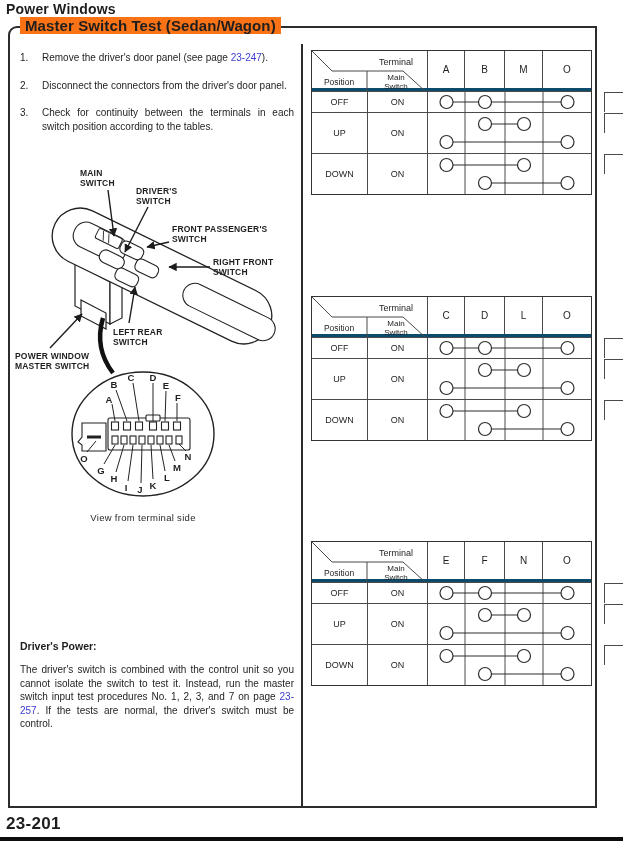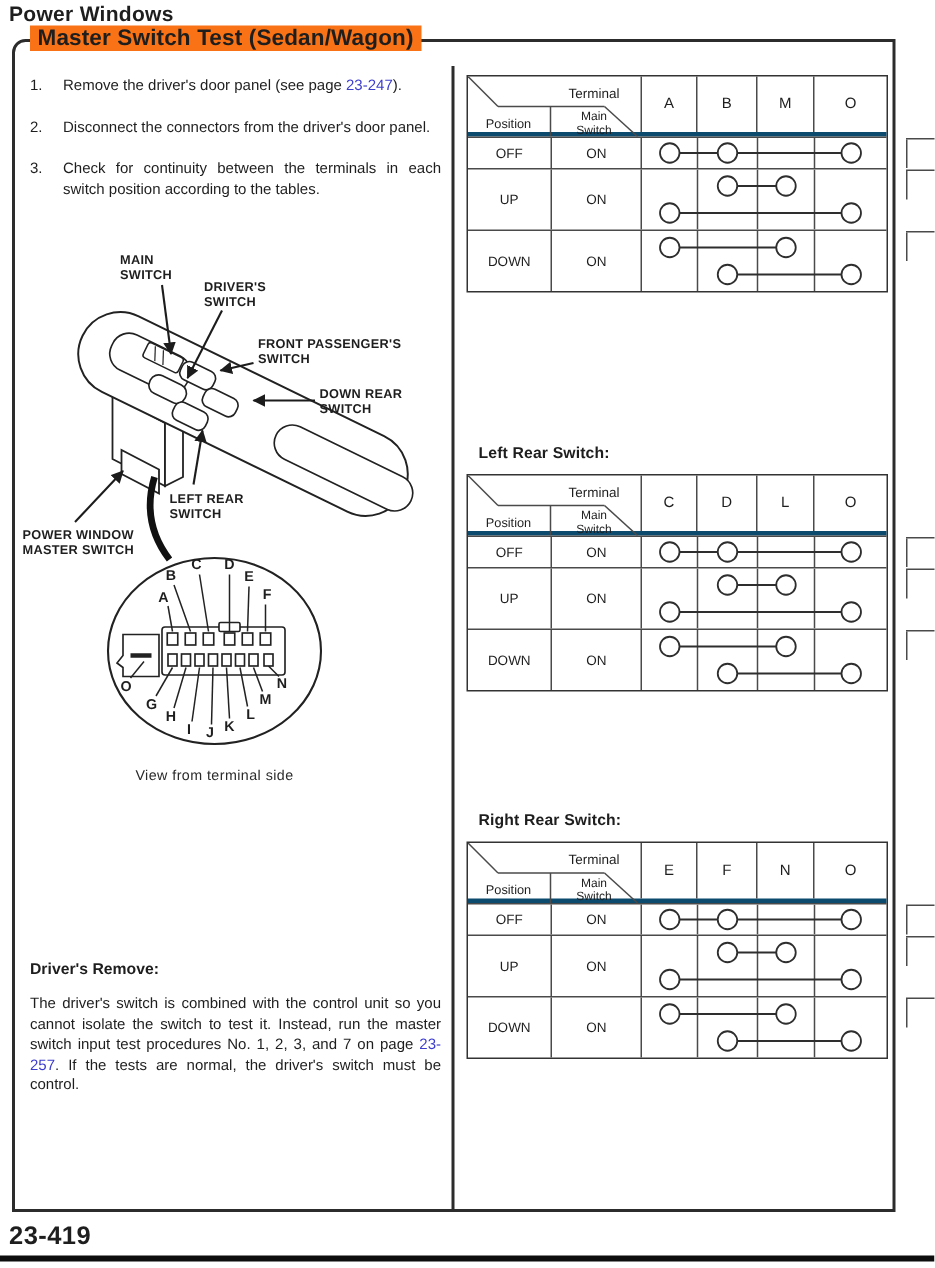--- a/index.html
+++ b/index.html
@@ -170,21 +170,21 @@
     </div>
   <div class="dlabel" style="left:128px; top:26px;">
       <div>DRIVER'S</div>
       <div>SWITCH</div>
     </div>
   <div class="dlabel" style="left:164px; top:64px;">
       <div>FRONT PASSENGER'S</div>
       <div>SWITCH</div>
     </div>
   <div class="dlabel" style="left:205px; top:97px;">
-      <div>DOWN REAR</div>
+      <div>RIGHT FRONT</div>
       <div>SWITCH</div>
     </div>
   <div class="dlabel" style="left:105px; top:167px;">
       <div>LEFT REAR</div>
       <div>SWITCH</div>
     </div>
   <div class="dlabel" style="left:7px; top:191px;">
       <div>POWER WINDOW</div>
       <div>MASTER SWITCH</div>
     </div>
@@ -201,21 +201,21 @@
       <div class="tletter" style="left: 118px; top: 327px;">I</div>
       <div class="tletter" style="left: 132px; top: 329px;">J</div>
       <div class="tletter" style="left: 145px; top: 325px;">K</div>
       <div class="tletter" style="left: 159px; top: 317px;">L</div>
       <div class="tletter" style="left: 169px; top: 307px;">M</div>
       <div class="tletter" style="left: 180px; top: 296px;">N</div>
     </div>
   <div id="terminal-caption">View from terminal side</div>
 </div>
 
-<div class="abs" id="drivers-note-heading">Driver's Remove:</div>
+<div class="abs" id="drivers-note-heading">Driver's Power:</div>
 <div class="abs" id="drivers-note-body"><span>The driver's switch is combined with the control unit so you cannot isolate the switch to test it. Instead, run the master switch input test procedures No. 1, 2, 3, and 7 on page </span><span class="plink">23-257</span><span>. If the tests are normal, the driver's switch must be control.</span></div>
 
 <div id="tables-root">
     <div class="table-block" style="top: 50px;">
       <div class="swtable">
         <div class="hrow">
           <div class="corner"><svg width="115" height="40">
               <line x1="0" y1="0" x2="20" y2="20" stroke="#4a4a4a" stroke-width="1"></line>
               <line x1="20" y1="20" x2="91" y2="20" stroke="#4a4a4a" stroke-width="1"></line>
               <line x1="91" y1="20" x2="113" y2="40" stroke="#4a4a4a" stroke-width="1"></line>
@@ -326,21 +326,20 @@
                   <circle cx="18.5" cy="10" r="6.5" fill="#fff" stroke="#2e2e2e" stroke-width="1.2"></circle>
                   <circle cx="96" cy="10" r="6.5" fill="#fff" stroke="#2e2e2e" stroke-width="1.2"></circle>
                 </svg>
               </div>
             </div>
           </div>
         </div>
       </div>
     </div>
     <div class="table-block" style="top: 296px;">
-      <div class="tb-title">Left Rear Switch:</div>
       <div class="swtable">
         <div class="hrow">
           <div class="corner"><svg width="115" height="40">
               <line x1="0" y1="0" x2="20" y2="20" stroke="#4a4a4a" stroke-width="1"></line>
               <line x1="20" y1="20" x2="91" y2="20" stroke="#4a4a4a" stroke-width="1"></line>
               <line x1="91" y1="20" x2="113" y2="40" stroke="#4a4a4a" stroke-width="1"></line>
               <line x1="55" y1="20" x2="55" y2="40" stroke="#4a4a4a" stroke-width="1"></line>
               <text x="84" y="14" text-anchor="middle" font-size="9" fill="#1e1e1e">Terminal</text>
               <text x="27" y="34" text-anchor="middle" font-size="8.5" fill="#1e1e1e">Position</text>
               <text x="84" y="29" text-anchor="middle" font-size="8" fill="#1e1e1e">Main</text>
@@ -447,21 +446,20 @@
                   <circle cx="18.5" cy="10" r="6.5" fill="#fff" stroke="#2e2e2e" stroke-width="1.2"></circle>
                   <circle cx="96" cy="10" r="6.5" fill="#fff" stroke="#2e2e2e" stroke-width="1.2"></circle>
                 </svg>
               </div>
             </div>
           </div>
         </div>
       </div>
     </div>
     <div class="table-block" style="top: 541px;">
-      <div class="tb-title">Right Rear Switch:</div>
       <div class="swtable">
         <div class="hrow">
           <div class="corner"><svg width="115" height="40">
               <line x1="0" y1="0" x2="20" y2="20" stroke="#4a4a4a" stroke-width="1"></line>
               <line x1="20" y1="20" x2="91" y2="20" stroke="#4a4a4a" stroke-width="1"></line>
               <line x1="91" y1="20" x2="113" y2="40" stroke="#4a4a4a" stroke-width="1"></line>
               <line x1="55" y1="20" x2="55" y2="40" stroke="#4a4a4a" stroke-width="1"></line>
               <text x="84" y="14" text-anchor="middle" font-size="9" fill="#1e1e1e">Terminal</text>
               <text x="27" y="34" text-anchor="middle" font-size="8.5" fill="#1e1e1e">Position</text>
               <text x="84" y="29" text-anchor="middle" font-size="8" fill="#1e1e1e">Main</text>
@@ -569,14 +567,14 @@
                   <circle cx="96" cy="10" r="6.5" fill="#fff" stroke="#2e2e2e" stroke-width="1.2"></circle>
                 </svg>
               </div>
             </div>
           </div>
         </div>
       </div>
     </div>
   </div>
 
-<div class="abs" id="page-number">23-419</div>
+<div class="abs" id="page-number">23-201</div>
 <div class="abs" id="bottom-rule"></div>
 
 </body></html>

